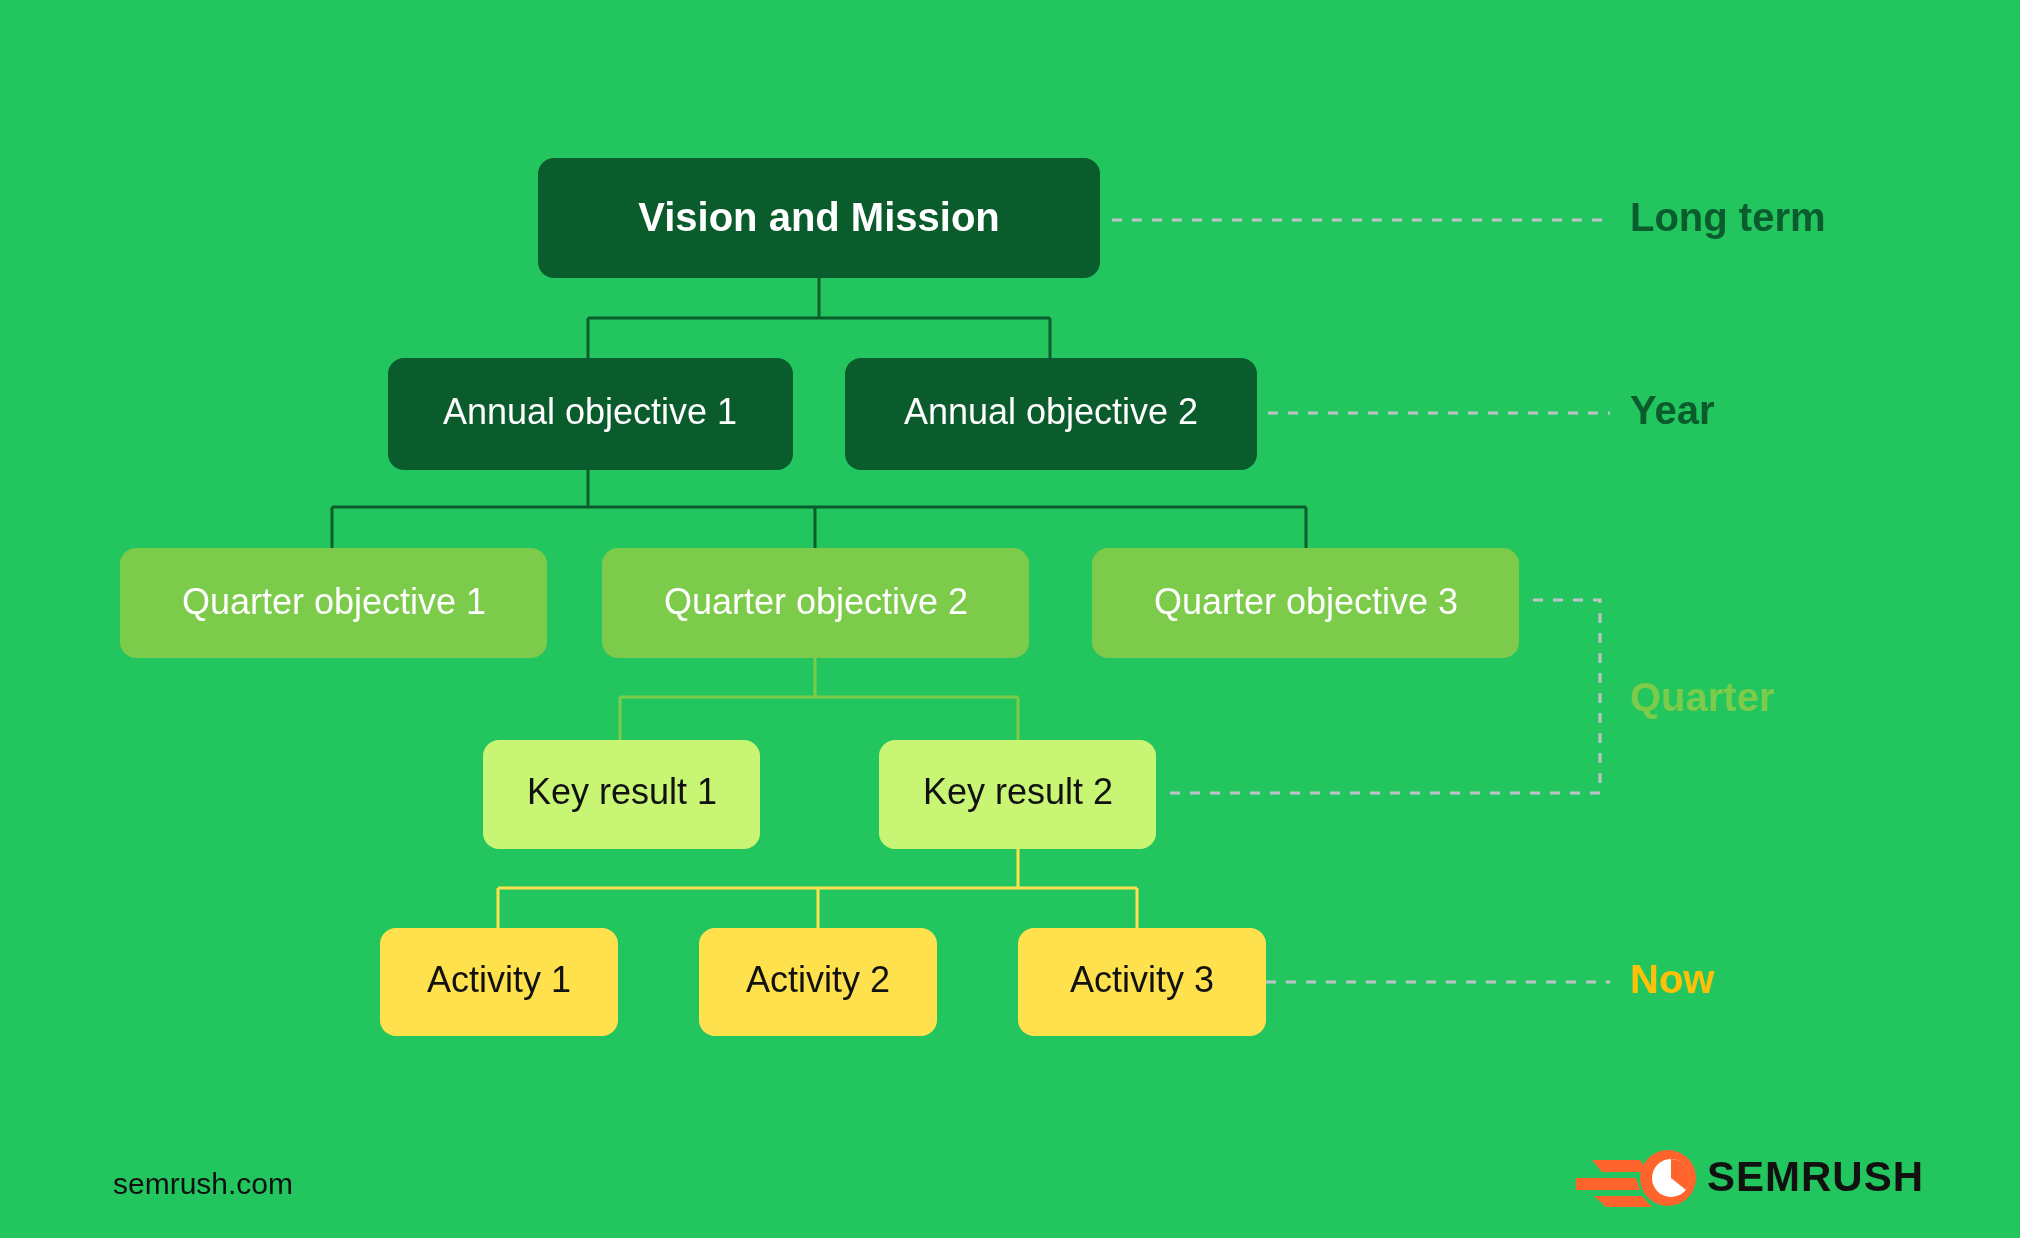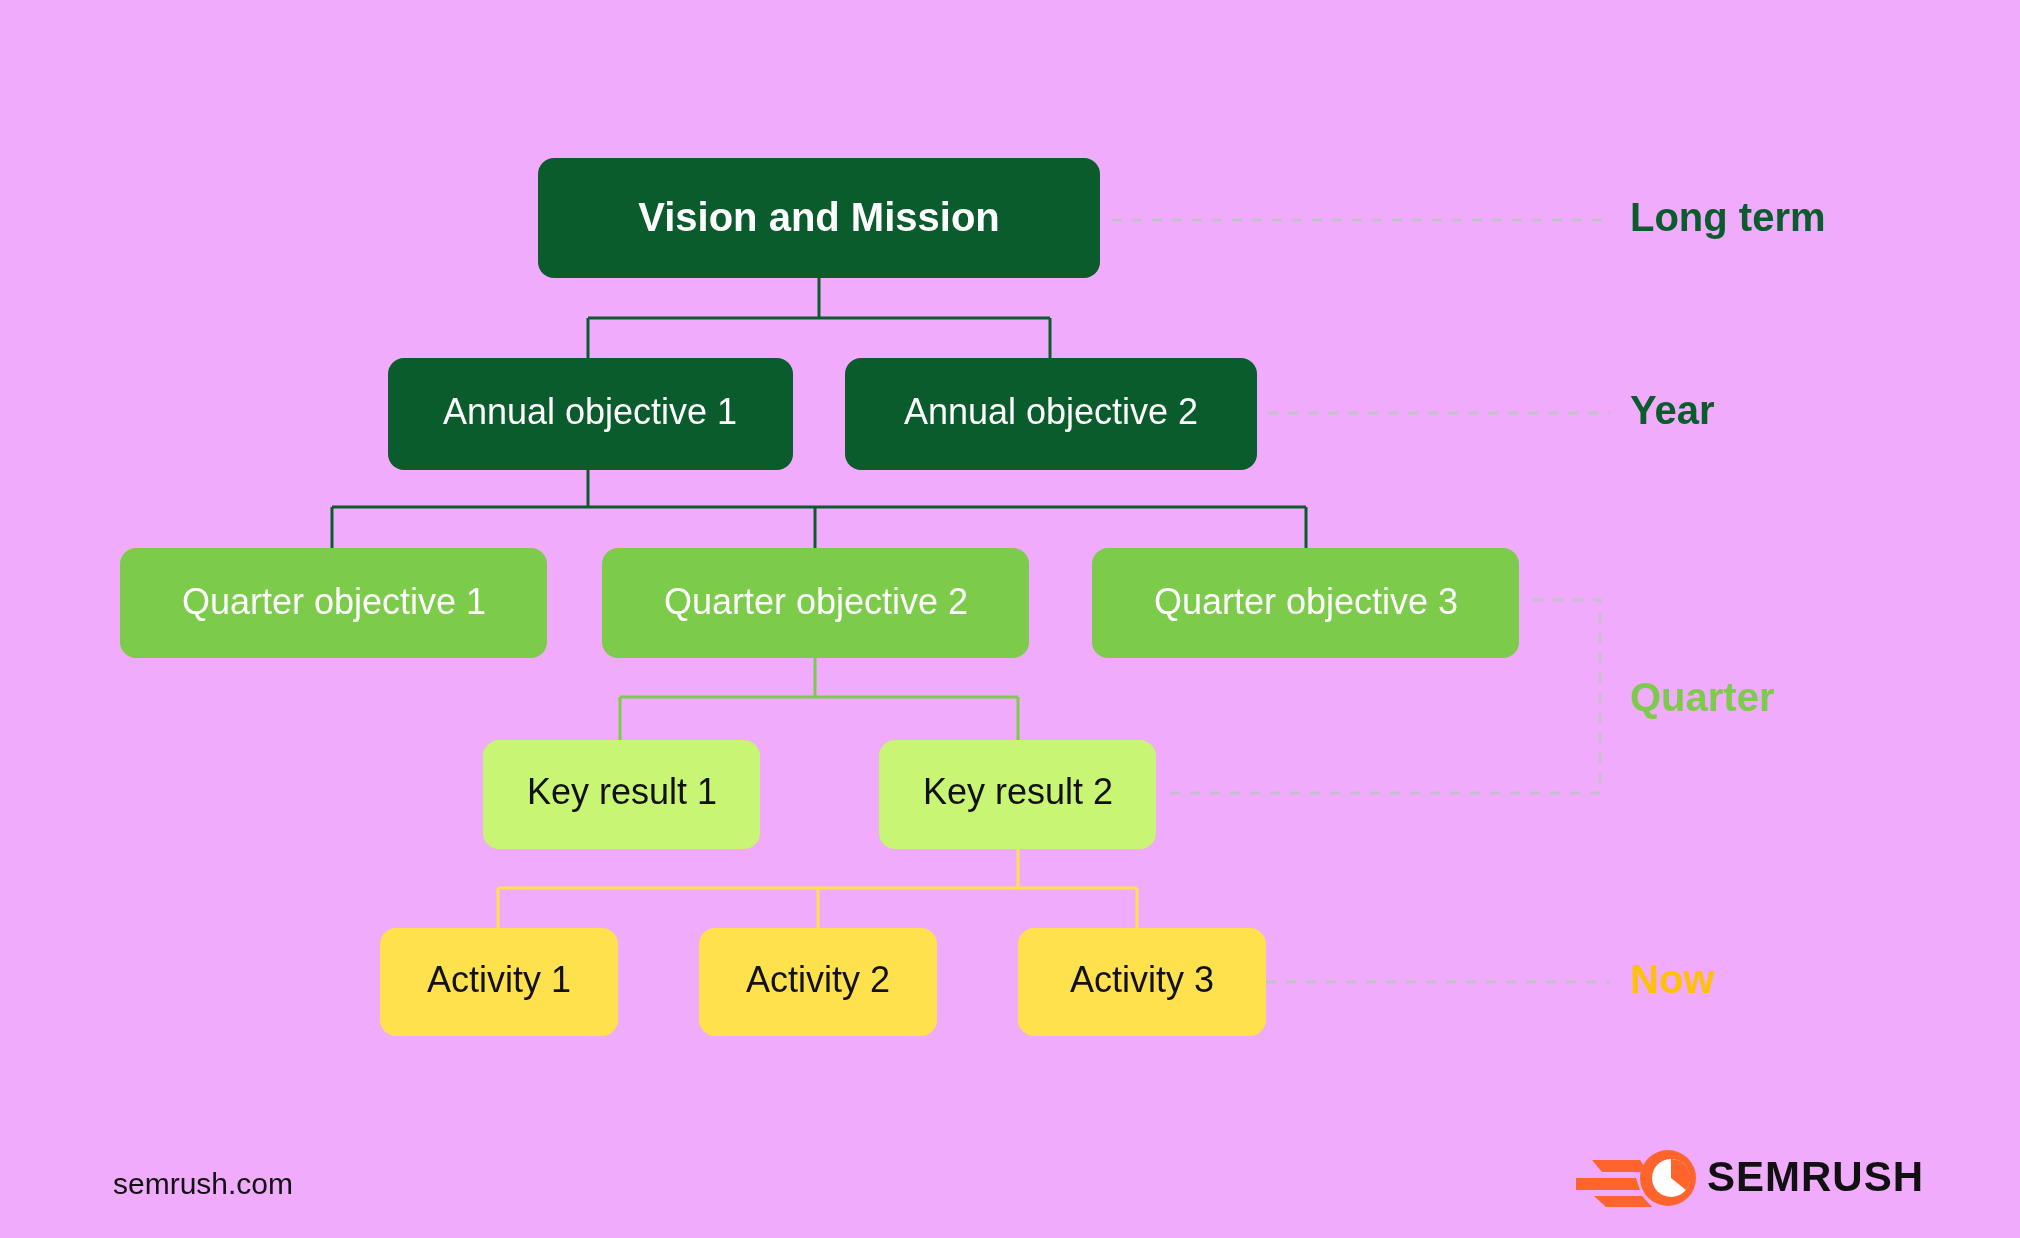--- a/index.html
+++ b/index.html
@@ -12,21 +12,21 @@
     width: 2020px;
     height: 1238px;
     font-family: "Liberation Sans", sans-serif;
     overflow: hidden;
     position: relative;
   }
   #stage {
     position: relative;
     width: 2020px;
     height: 1238px;
-    background: #f0abfc;
+    background: #22c55e;
   }
   svg#diagram {
     position: absolute;
     left: 0;
     top: 0;
     width: 2020px;
     height: 1238px;
     display: block;
   }
   .node-text {

